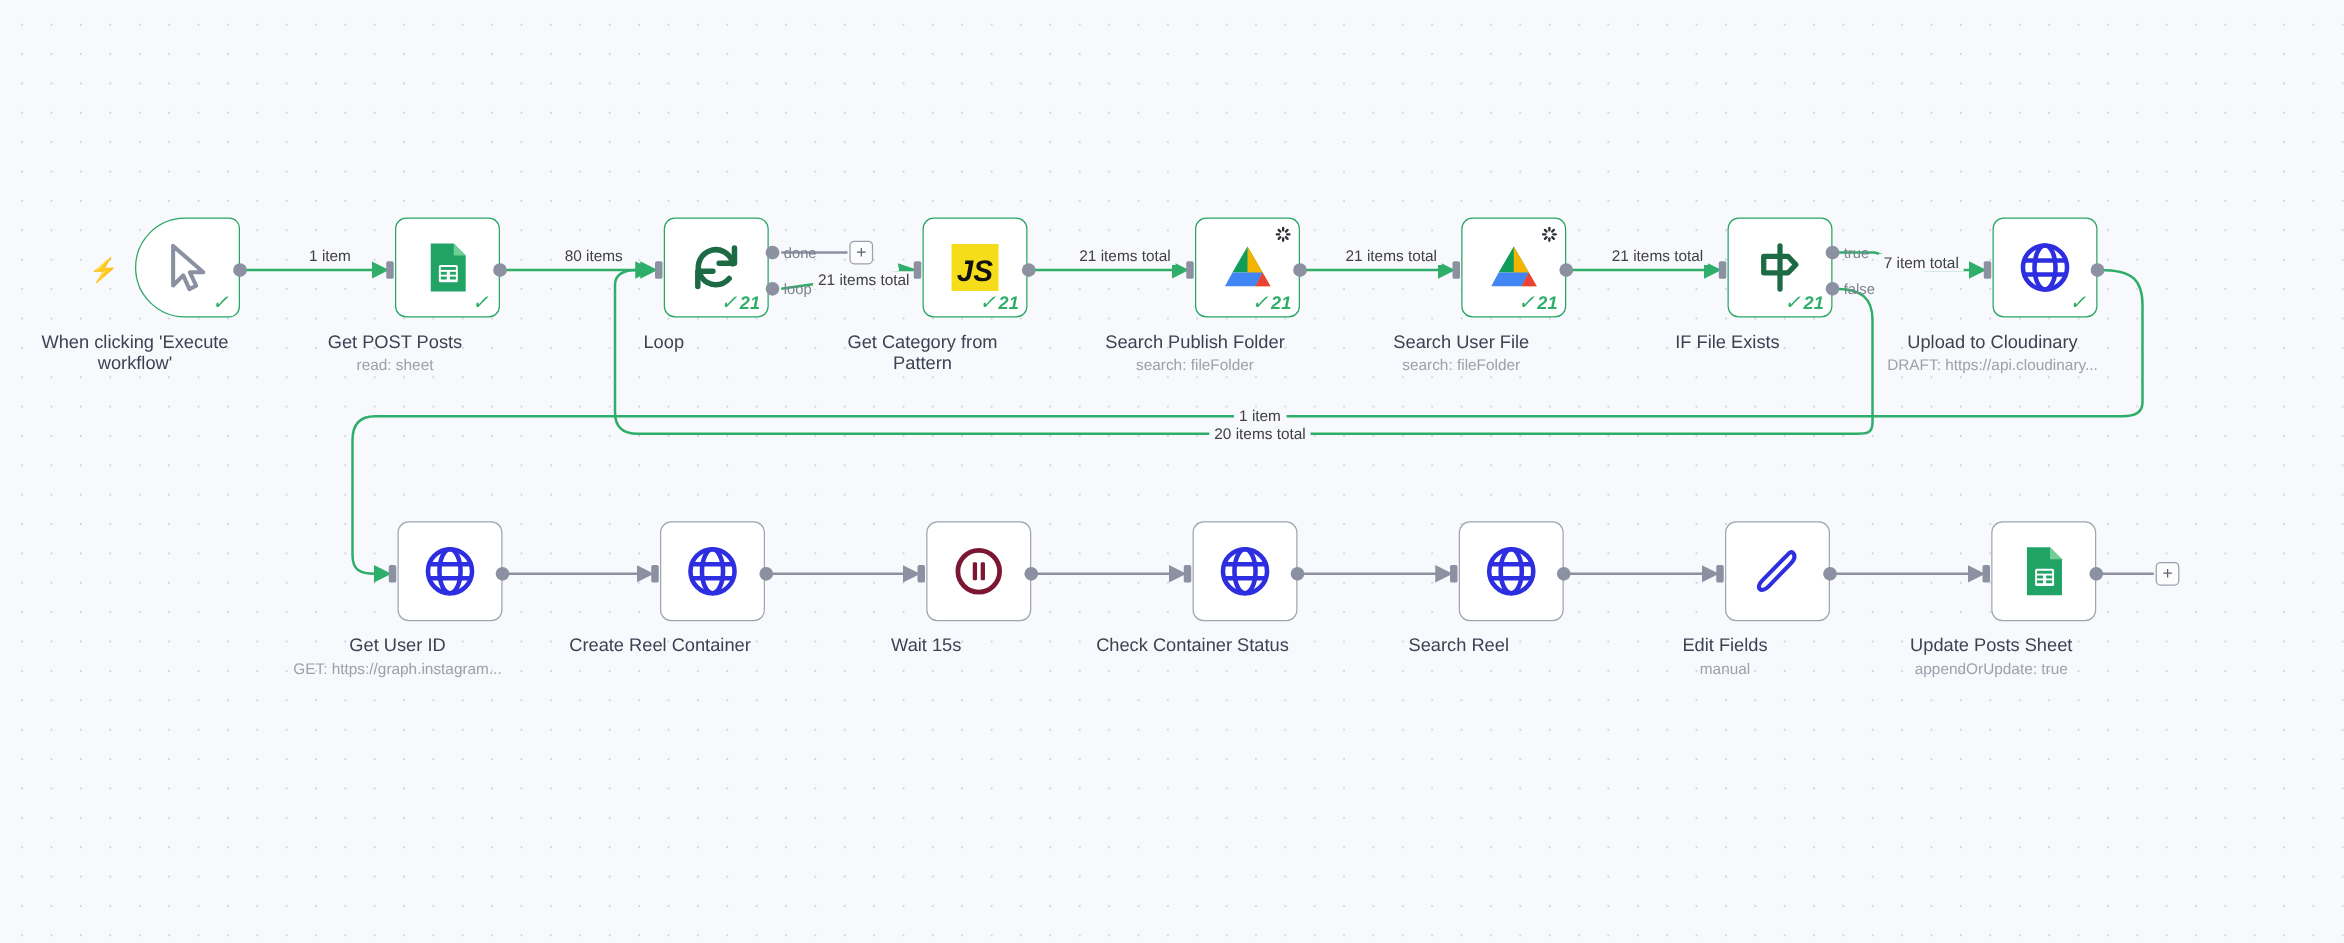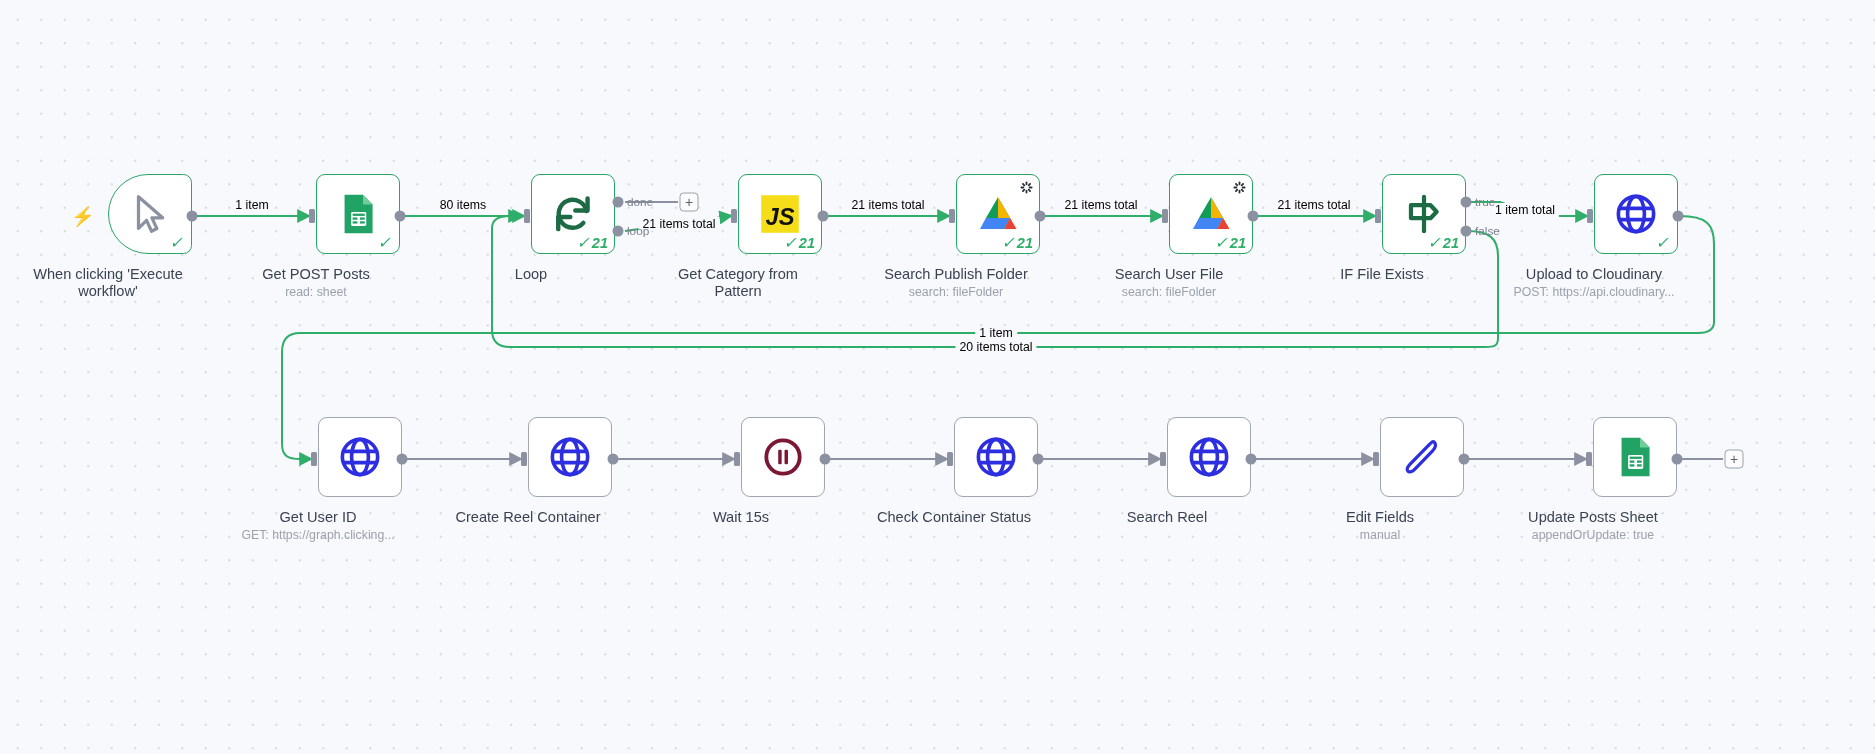--- a/index.html
+++ b/index.html
@@ -86,23 +86,23 @@
   .plusbtn {
     position: absolute; width: 19px; height: 19px;
     border: 1.4px solid #9aa0ac; border-radius: 4px;
     background: #fcfcfd; color: #5d636e;
     font-size: 14px; line-height: 16px; text-align: center;
     transform: translate(-50%, -50%);
   }
 
   
   .elabel {
-    position: absolute; font-size: 12.3px; color: #000000;
+    position: absolute; font-size: 12.3px; color: #404040;
     background: #f8f9fc; padding: 0 4px;
-    transform: translate(-50%, -50%); white-space: nowrap;
+    transform: translate(-50%, -50%); white-space: nowrap; margin-left: 12px;
   }
 
   
   .bolt {
     position: absolute; font-size: 19px; color: #f2705a;
     transform: translate(-50%, -50%);
   }
 </style>
 </head>
 <body>
@@ -155,21 +155,21 @@
       <path d="M1678,459 L1723,459" stroke="#8b91a0"></path>
     </g>
   </svg>
 
   <div class="elabel" style="left:252px;top:205px">1 item</div>
   <div class="elabel" style="left:463px;top:205px">80 items</div>
   <div class="elabel" style="left:679px;top:224px">21 items total</div>
   <div class="elabel" style="left:888px;top:205px">21 items total</div>
   <div class="elabel" style="left:1101px;top:205px">21 items total</div>
   <div class="elabel" style="left:1314px;top:205px">21 items total</div>
-  <div class="elabel" style="left:1525px;top:210px">1 item total</div>
+  <div class="elabel" style="left:1525px;top:210px">7 item total</div>
   <div class="elabel" style="left:996px;top:333px">1 item</div>
   <div class="elabel" style="left:996px;top:347px">20 items total</div>
 
   <div class="bolt" style="left:83px;top:216px">⚡</div>
   <div class="node" style="left:108px;top:174px">
     <div class="box ok trigger">
       <svg class="glyph" viewBox="0 0 24 24">
         <path d="M6 3 L6 19.5 L10.2 15.3 L12.8 21 L15.6 19.6 L13 14 L18.6 14 Z" fill="none" stroke="#8b91a0" stroke-width="1.7" stroke-linejoin="round"></path>
       </svg>
       <div class="badge">
@@ -337,38 +337,38 @@
           <path d="M3.1 9.1 H20.9"></path>
             <path d="M3.1 14.9 H20.9"></path>
         </g>
       </svg>
       <div class="badge">
         <span class="chk">✓</span>
         <span class="cnt"></span>
       </div>
     </div>
     <div class="title wide">Upload to Cloudinary</div>
-    <div class="sub r1">POST: https://api.cloudinary...</div>
+    <div class="sub r1">DRAFT: https://api.cloudinary...</div>
   </div>
   <div class="dot" style="left:1678px;top:216px"></div>
 
   <div class="inport" style="left:314px;top:459px"></div>
   <div class="node" style="left:318px;top:417px">
     <div class="box">
       <svg class="glyph" viewBox="0 0 24 24">
         <g fill="none" stroke="#2d2ee0" stroke-width="1.9">
           <circle cx="12" cy="12" r="9.2"></circle>
           <ellipse cx="12" cy="12" rx="4.4" ry="9.2"></ellipse>
           <path d="M3.1 9.1 H20.9"></path>
             <path d="M3.1 14.9 H20.9"></path>
         </g>
       </svg>
     </div>
     <div class="title">Get User ID</div>
-    <div class="sub r1">GET: https://graph.clicking...</div>
+    <div class="sub r1">GET: https://graph.instagram...</div>
   </div>
   <div class="dot" style="left:402px;top:459px"></div>
 
   <div class="inport" style="left:524px;top:459px"></div>
   <div class="node" style="left:528px;top:417px">
     <div class="box">
       <svg class="glyph" viewBox="0 0 24 24">
         <g fill="none" stroke="#2d2ee0" stroke-width="1.9">
           <circle cx="12" cy="12" r="9.2"></circle>
           <ellipse cx="12" cy="12" rx="4.4" ry="9.2"></ellipse>

